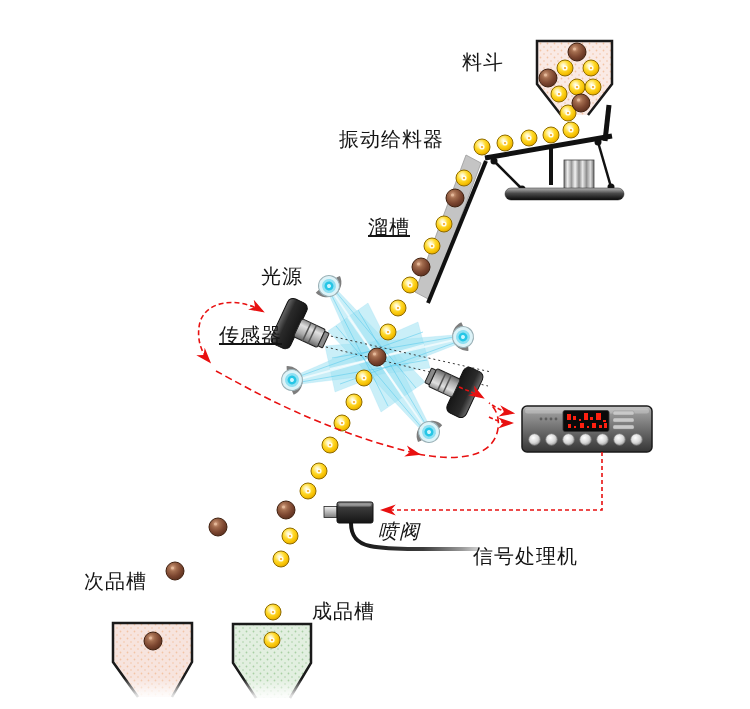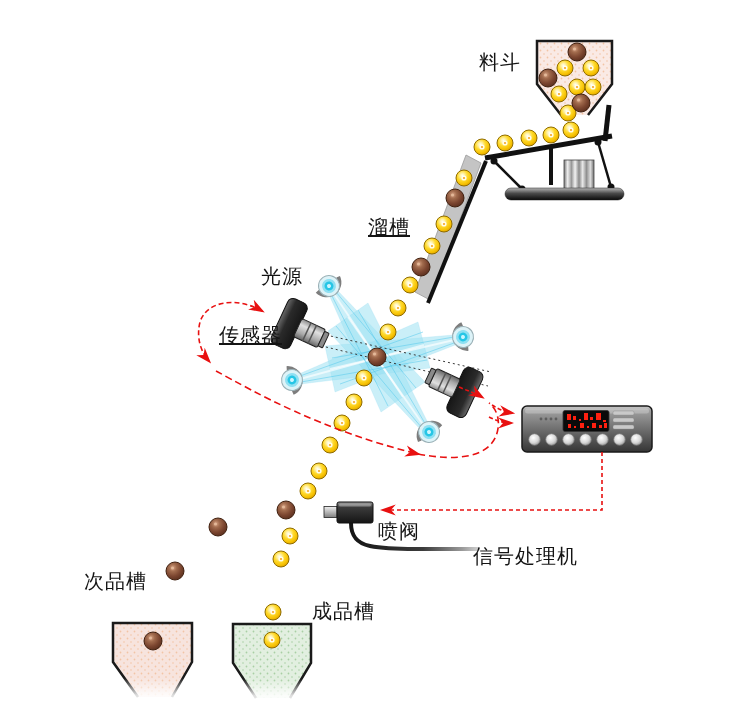--- a/index.html
+++ b/index.html
@@ -448,22 +448,23 @@
     <path d="M262,311 C238,297 207,300 200,322 C196,338 201,352 209,361" stroke-dasharray="5 3" marker-start="url(#ra)" marker-end="url(#ra)"></path>
     <path d="M216,371 C255,392 320,430 418,454" stroke-dasharray="7 4" marker-end="url(#ra)"></path>
     <path d="M418,454 C460,462 488,456 496,436 C501,423 498,410 489,403" stroke-dasharray="7 4"></path>
     <path d="M459,387 C468,391 477,394 482,397" stroke-dasharray="4 2.5" marker-end="url(#ra)"></path>
     <path d="M492,405 C500,410 506,412 512,413" stroke-dasharray="4 2.5" marker-end="url(#ra)"></path>
     <path d="M489,417 C497,421 504,423 511,423" stroke-dasharray="4 2.5" marker-end="url(#ra)"></path>
     <path d="M602,452 L602,510 L383,510" stroke-dasharray="4 3" marker-end="url(#ra)"></path>
   </g>
 </svg>
 
-<div class="lbl" style="left:479px;top:51px;">料斗</div>
+<div class="lbl" style="left:462px;top:51px;">料斗</div>
+<div class="lbl" style="left:339px;top:128px;">振动给料器</div>
 <div class="lbl" style="left:368px;top:216px;text-decoration:underline;">溜槽</div>
 <div class="lbl" style="left:261px;top:265px;">光源</div>
 <div class="lbl" style="left:219px;top:324px;text-decoration:underline;">传感器</div>
-<div class="lbl" style="left:378px;top:520px;">喷阀</div>
+<div class="lbl" style="left:378px;top:520px;font-style:italic;">喷阀</div>
 <div class="lbl" style="left:473px;top:545px;">信号处理机</div>
 <div class="lbl" style="left:84px;top:570px;">次品槽</div>
 <div class="lbl" style="left:291px;top:600px;margin-left:21px;">成品槽</div>
 
 </div>
 
 </body></html>

